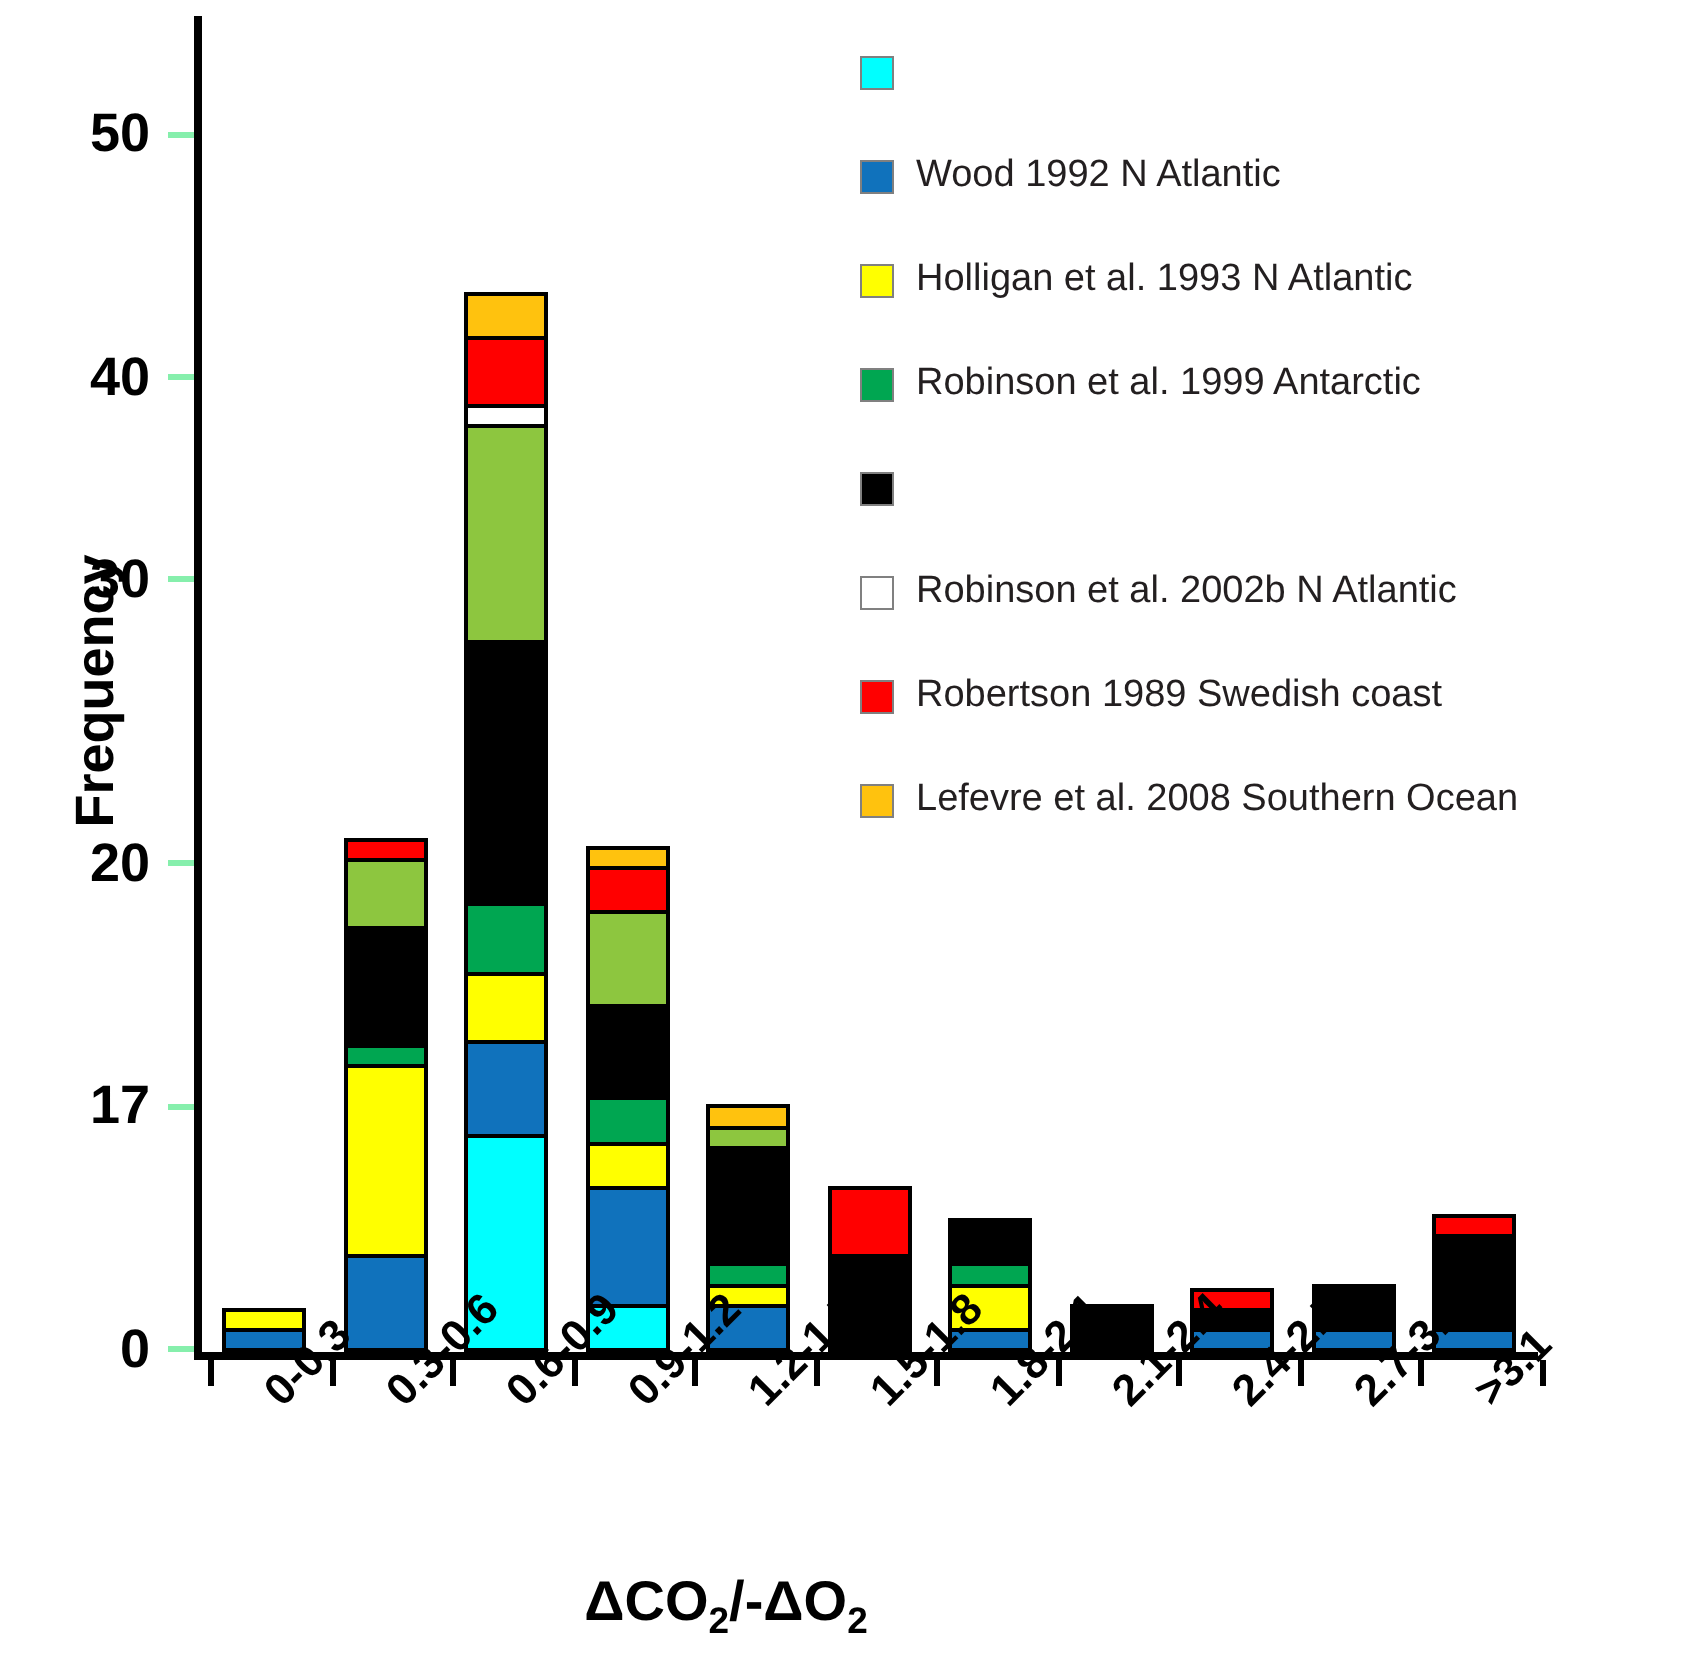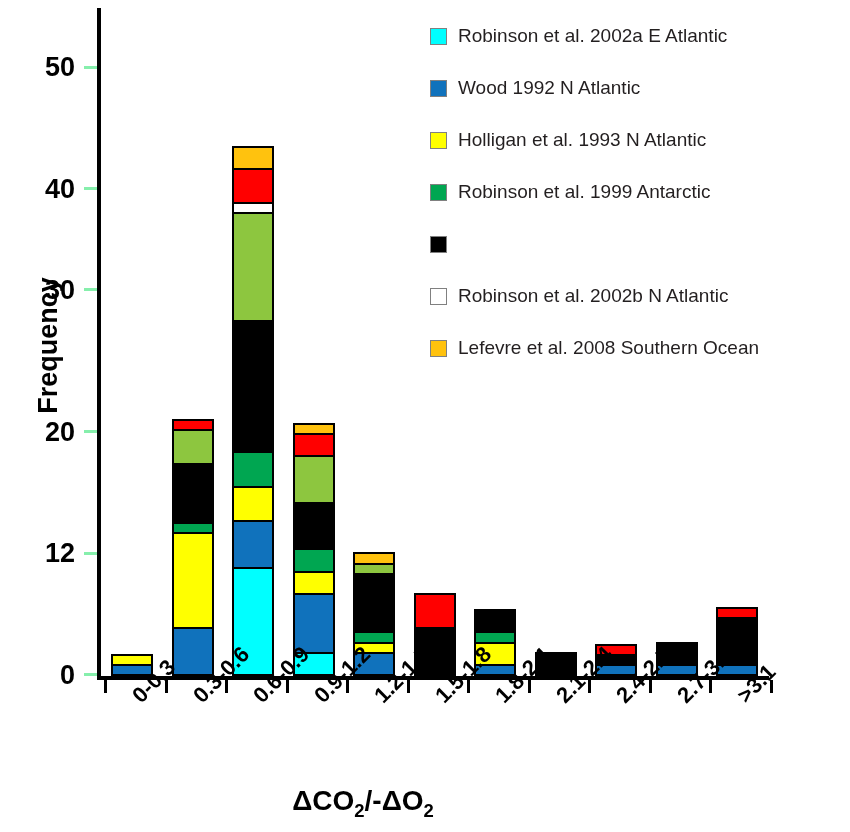--- a/index.html
+++ b/index.html
@@ -142,21 +142,21 @@
   <div id="ylabel">Frequency</div>
 
   <div id="plot">
     <div id="yaxis-line"></div>
     <div id="xaxis-line"></div>
     <div id="yticks-holder">
         <div class="ytick" style="bottom: 4px;">
           <span class="ytick-label">0</span>
         </div>
         <div class="ytick" style="bottom: 125.455px;">
-          <span class="ytick-label">12</span>
+          <span class="ytick-label">17</span>
         </div>
         <div class="ytick" style="bottom: 246.909px;">
           <span class="ytick-label">20</span>
         </div>
         <div class="ytick" style="bottom: 389px;">
           <span class="ytick-label">30</span>
         </div>
         <div class="ytick" style="bottom: 489.818px;">
           <span class="ytick-label">40</span>
         </div>
@@ -264,21 +264,20 @@
       <div class="xlab" style="left: 732px;">&gt;3.1</div>
     </div>
 
   <div id="xlabel">
     <span>ΔCO</span><sub>2</sub><span>/-ΔO</span><sub>2</sub>
   </div>
 
   <div id="legend">
       <div class="legend-row">
         <span class="legend-swatch" style="background: rgb(0, 255, 255);"></span>
-        <span class="legend-text">Robinson et al. 2002a E Atlantic</span>
       </div>
       <div class="legend-row">
         <span class="legend-swatch" style="background: rgb(16, 114, 188);"></span>
         <span class="legend-text">Wood 1992 N Atlantic</span>
       </div>
       <div class="legend-row">
         <span class="legend-swatch" style="background: rgb(255, 255, 0);"></span>
         <span class="legend-text">Holligan et al. 1993 N Atlantic</span>
       </div>
       <div class="legend-row">
@@ -286,18 +285,22 @@
         <span class="legend-text">Robinson et al. 1999 Antarctic</span>
       </div>
       <div class="legend-row">
         <span class="legend-swatch" style="background: rgb(0, 0, 0);"></span>
       </div>
       <div class="legend-row">
         <span class="legend-swatch" style="background: rgb(255, 255, 255);"></span>
         <span class="legend-text">Robinson et al. 2002b N Atlantic</span>
       </div>
       <div class="legend-row">
+        <span class="legend-swatch" style="background: rgb(255, 0, 0);"></span>
+        <span class="legend-text">Robertson 1989 Swedish coast</span>
+      </div>
+      <div class="legend-row">
         <span class="legend-swatch" style="background: rgb(255, 194, 14);"></span>
         <span class="legend-text">Lefevre et al. 2008 Southern Ocean</span>
       </div>
     </div>
 
 </div>
 
 </body></html>

